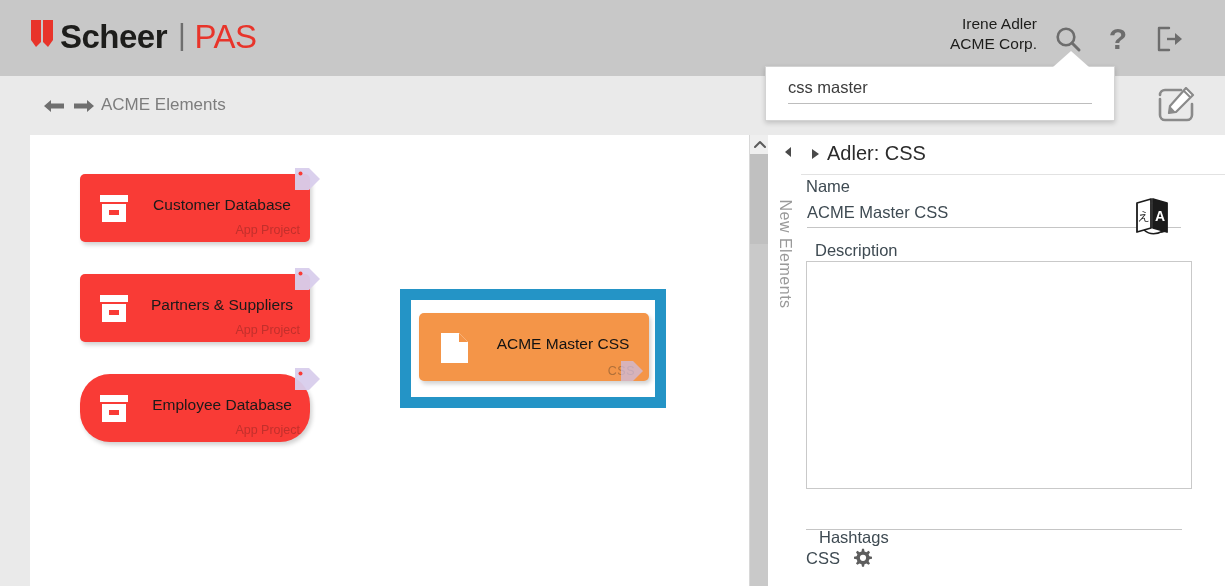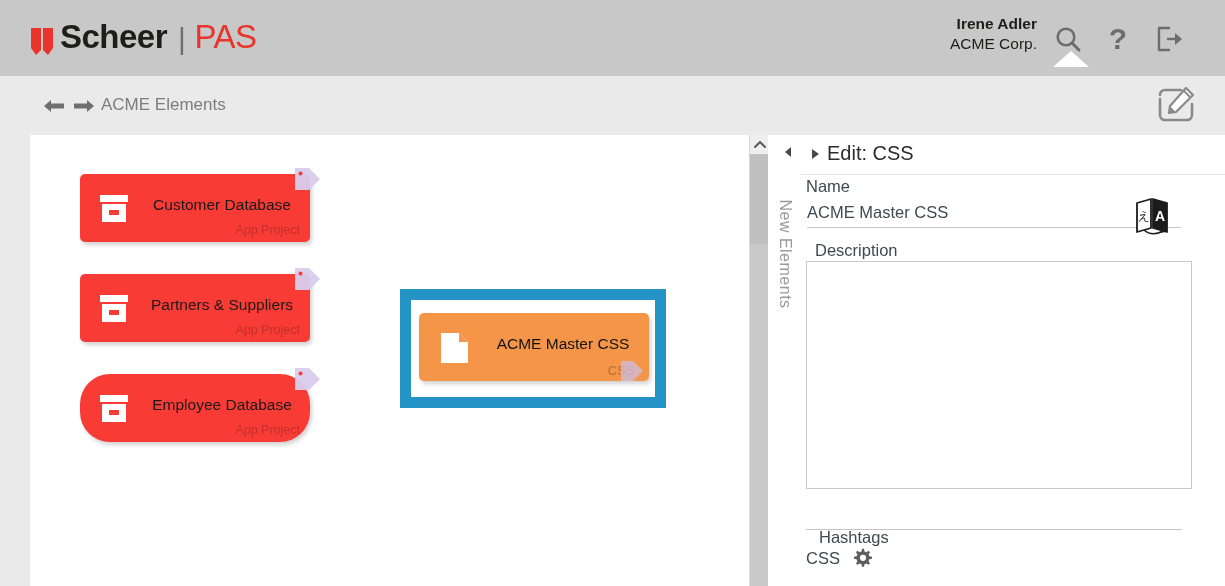--- a/index.html
+++ b/index.html
@@ -11,35 +11,35 @@
   }
   .app{position:relative;width:1225px;height:586px;}
 
   
   .topbar{
     position:absolute;left:0;top:0;width:1225px;height:76px;
     background:#c8c8c8;
   }
   .logo{
     position:absolute;left:30px;top:18px;
-    display:flex;align-items:flex-end;gap:0px;
+    display:flex;align-items:flex-start;gap:0px;
     font-size:33px;font-weight:bold;letter-spacing:-0.5px;
   }
   .logo-mark{
     display:inline-block;width:26px;height:30px;margin-right:4px;position:relative;
   }
   .logo-mark svg{display:block;}
   .logo-scheer{color:#1d1d1b;font-weight:bold;}
   .logo-bar{color:#6e6e6e;font-weight:300;margin:0 9px 0 11px;font-size:30px;}
   .logo-pas{color:#e8342a;font-weight:400;}
 
   .userblock{
     position:absolute;right:188px;top:14px;text-align:right;line-height:1.28;
   }
-  .user-name{font-size:15.5px;font-weight:bold;color:#1d1d1b;}
+  .user-name{font-size:15.5px;font-weight:normal;color:#1d1d1b;}
   .user-org{font-size:15.5px;color:#1d1d1b;}
 
   .topicon{
     position:absolute;top:20px;width:38px;height:38px;
     display:flex;align-items:center;justify-content:center;cursor:pointer;
   }
   .topicon svg{display:block;}
   #ic-search{right:138px;}
   #ic-help{right:88px;}
   #ic-logout{right:36px;}
@@ -241,20 +241,23 @@
     <div class="topicon" id="ic-logout">
       <svg width="30" height="28" viewBox="0 0 30 28">
         <path d="M14 3 L4 3 L4 25 L14 25" fill="none" stroke="#6d6d6d" stroke-width="2.4" stroke-linecap="round" stroke-linejoin="round"></path>
         <line x1="12" y1="14" x2="25" y2="14" stroke="#6d6d6d" stroke-width="2.4"></line>
         <path d="M20 8 L27 14 L20 20 Z" fill="#6d6d6d"></path>
       </svg>
     </div>
   </div>
 
   <div class="search-caret"></div>
+  <div class="search-pop">
+    <input class="search-field" id="search-input" placeholder="Search" value="css master" style="">
+  </div>
 
   <div class="crumbbar"></div>
 
   <div class="nav-arrow" id="nav-back">
     <svg width="24" height="20" viewBox="0 0 24 20">
       <path d="M2 10 L9 4 L9 7.6 L22 7.6 L22 12.4 L9 12.4 L9 16 Z" fill="#6f6f6f"></path>
     </svg>
   </div>
   <div class="nav-arrow" id="nav-fwd">
     <svg width="24" height="20" viewBox="0 0 24 20">
@@ -363,21 +366,21 @@
 
   <div class="panel">
 
     <div class="panel-head">
       <span class="collapse-left">
         <svg width="12" height="14" viewBox="0 0 12 14">
           <path d="M9 2 L3 7 L9 12 Z" fill="#4a4a4a"></path>
         </svg>
       </span>
       <span class="panel-tri"></span>
-      <span class="panel-title">Edit: CSS</span>
+      <span class="panel-title">Adler: CSS</span>
     </div>
 
     <span class="field-label" style="left:5px;top:42px;">Name</span>
     <input class="field-value" style="left: 6px; top: 68px; width: 374px;" id="name-input" value="ACME Master CSS">
 
     <span id="translate-icon">
       <svg width="36" height="40" viewBox="0 0 36 40">
         <path d="M3 6 L17 2 L17 31 L3 35 Z" fill="#ffffff" stroke="#1b1b1b" stroke-width="1.8" stroke-linejoin="round"></path>
         <path d="M19 2 L33 6 L33 35 L19 31 Z" fill="#1b1b1b" stroke="#1b1b1b" stroke-width="1.8" stroke-linejoin="round"></path>
         <text x="10" y="23" font-family="'DejaVu Sans', sans-serif" font-size="12" fill="#1b1b1b" text-anchor="middle">え</text>

